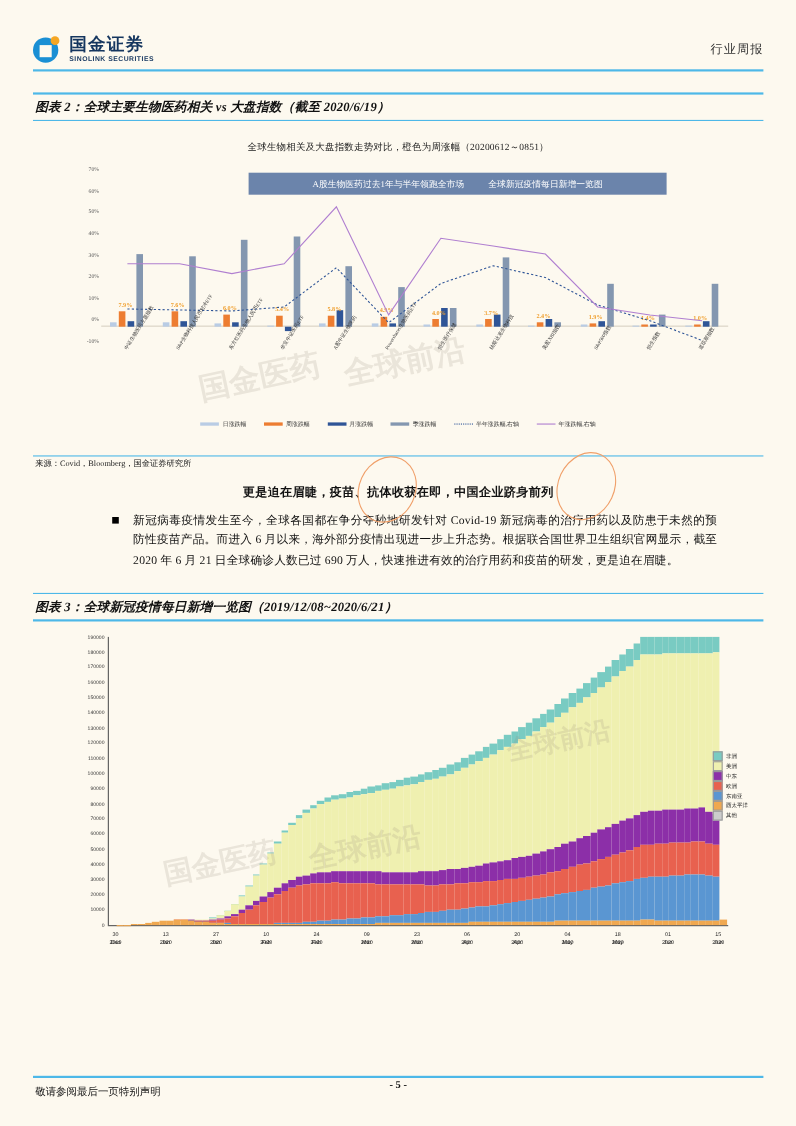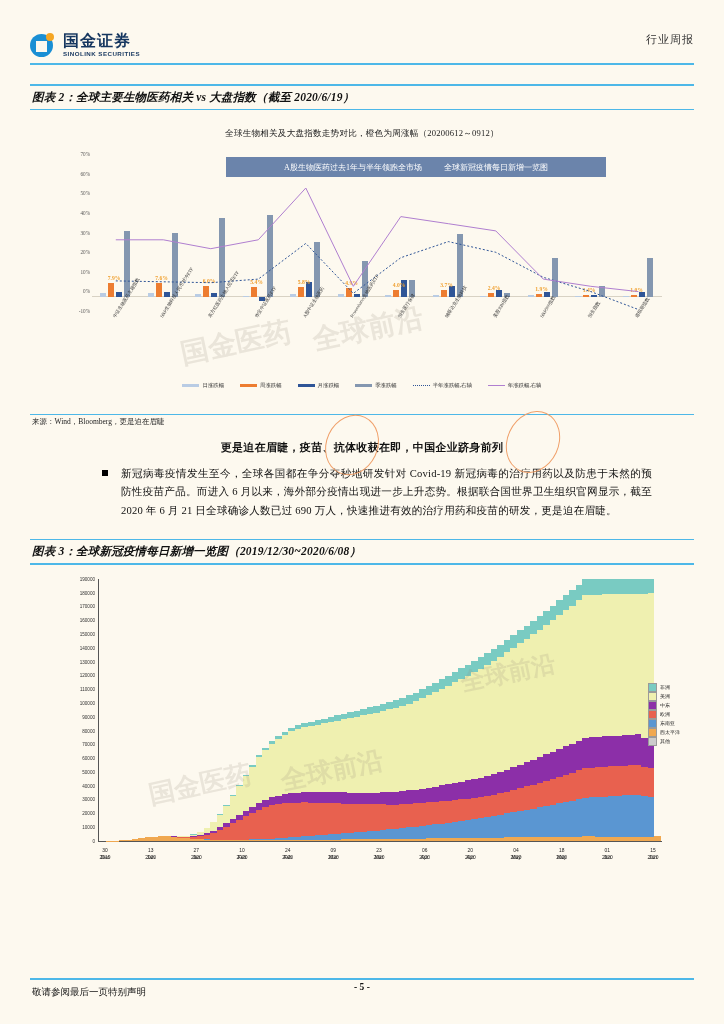--- a/index.html
+++ b/index.html
@@ -6,21 +6,21 @@
   body {
     width: 724px; height: 1024px;
     background: #fdf9ef;
     font-family: "Liberation Serif", serif;
     position: relative;
     overflow: hidden;
   }
   .page { width: 724px; height: 1024px; position: relative; padding: 0 30px; }
 
   
-  .header { display:flex; align-items:flex-start; justify-content:space-between; padding-top:32px; }
+  .header { display:flex; align-items:center; justify-content:space-between; padding-top:32px; }
   .logo { display:flex; align-items:center; gap:7px; }
   .logo-mark { position:relative; width:26px; height:26px; }
   .logo-mark .circ {
     position:absolute; left:0; top:2px; width:23px; height:23px;
     border-radius:50%; background:#1a8fd4;
   }
   .logo-mark .sq {
     position:absolute; left:6px; top:9px; width:11px; height:11px; background:#fdf9ef;
   }
   .logo-mark .dot {
@@ -167,21 +167,21 @@
   </div>
   <div class="header-rule"></div>
 
   <div class="exhibit">
     <div class="exhibit-top"></div>
     <div class="exhibit-title">图表 2：全球主要生物医药相关 vs 大盘指数（截至 2020/6/19）</div>
     <div class="exhibit-bot"></div>
   </div>
 
   <div class="chart2-wrap">
-    <div class="c2-title">全球生物相关及大盘指数走势对比，橙色为周涨幅（20200612～0912）</div>
+    <div class="c2-title">全球生物相关及大盘指数走势对比，橙色为周涨幅（20200612～0851）</div>
 
     <div class="c2-banner">
       <span>A股生物医药过去1年与半年领跑全市场</span>
       <span>全球新冠疫情每日新增一览图</span>
     </div>
 
     <div class="c2-yaxis" id="c2y">
         <div style="top: 4px;">70%</div>
         <div style="top: 23.625px;">60%</div>
         <div style="top: 43.25px;">50%</div>
@@ -328,31 +328,31 @@
           <i style="background:#b07fd0;height:1.4px"></i>
           <span>年涨跌幅,右轴</span>
         </div>
       </div>
 
     <div class="watermark" style="left:150px;top:210px;transform:rotate(-12deg)">国金医药</div>
     <div class="watermark" style="left:282px;top:196px;transform:rotate(-12deg)">全球前沿</div>
   </div>
 
   <div class="source-rule"></div>
-  <div class="source">来源：Wind，Bloomberg，更是迫在眉睫</div>
+  <div class="source">来源：Covid，Bloomberg，国金证券研究所</div>
 
   <div class="sec-head">更是迫在眉睫，疫苗、抗体收获在即，中国企业跻身前列</div>
   <div class="bullet">
     <div class="sq"></div>
     <p>新冠病毒疫情发生至今，全球各国都在争分夺秒地研发针对 Covid-19 新冠病毒的治疗用药以及防患于未然的预防性疫苗产品。而进入 6 月以来，海外部分疫情出现进一步上升态势。根据联合国世界卫生组织官网显示，截至 2020 年 6 月 21 日全球确诊人数已过 690 万人，快速推进有效的治疗用药和疫苗的研发，更是迫在眉睫。</p>
   </div>
 
   <div class="exhibit">
     <div class="exhibit-top"></div>
-    <div class="exhibit-title">图表 3：全球新冠疫情每日新增一览图（2019/12/30~2020/6/08）</div>
+    <div class="exhibit-title">图表 3：全球新冠疫情每日新增一览图（2019/12/08~2020/6/21）</div>
     <div class="exhibit-bot"></div>
   </div>
 
   <div class="chart3-wrap">
     <div class="c3-yaxis" id="c3y">
         <div style="top: 0px;">190000</div>
         <div style="top: 13.7895px;">180000</div>
         <div style="top: 27.5789px;">170000</div>
         <div style="top: 41.3684px;">160000</div>
         <div style="top: 55.1579px;">150000</div>

